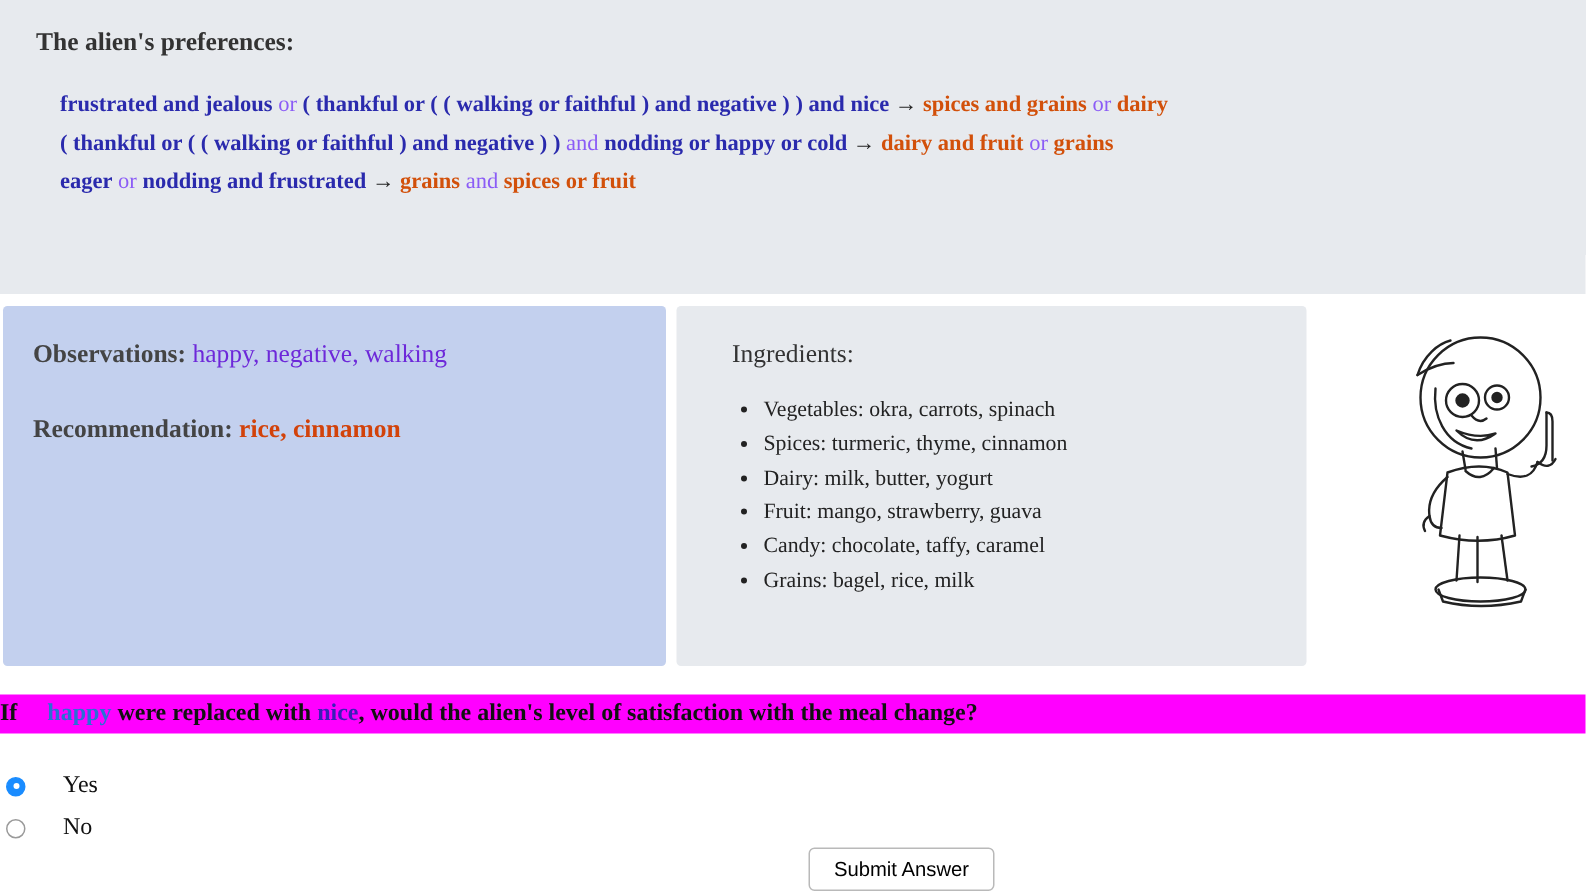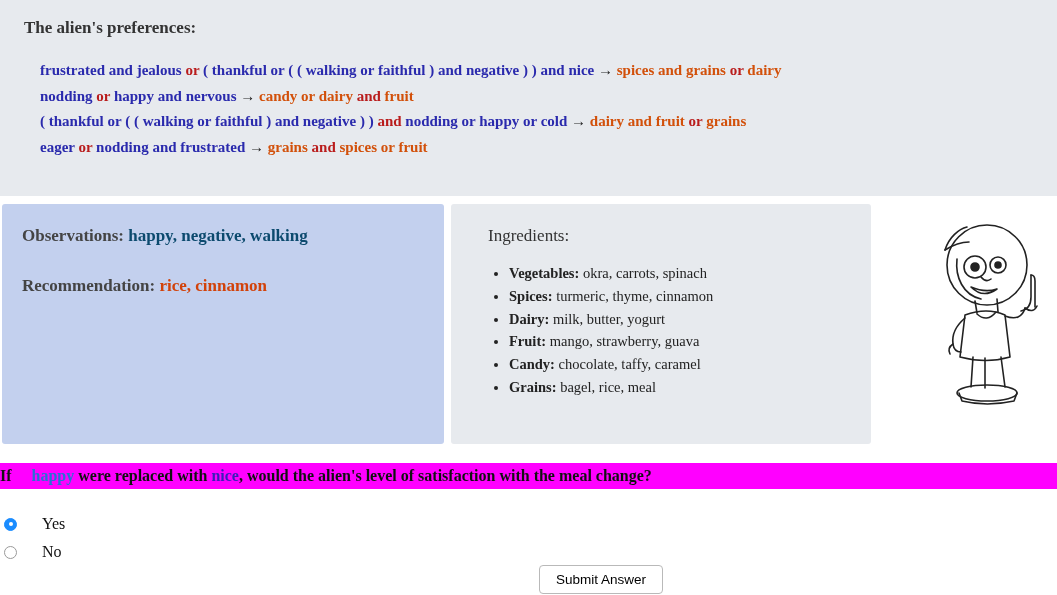--- a/index.html
+++ b/index.html
@@ -36,42 +36,42 @@
     margin-left: 18px;
   }
   .rule-line {
     font-size: 15px;
     color: #222222;
     line-height: 25.5px;
     white-space: nowrap;
   }
   .b-blue { color: #2a2aad; font-weight: bold; }
   .b-orange { color: #d2500a; font-weight: bold; }
-  .plain { color: #b91c1c; font-weight: bold; }
+  .plain { color: #8b5cf6; font-weight: normal; }
   .arrow { color: #222222; font-weight: normal; }
 
   
   .obs-panel {
     position: absolute;
     left: 2px;
     top: 204px;
     width: 442px;
     height: 240px;
     background: #c3d0ee;
     border-radius: 3px;
     box-sizing: border-box;
     padding: 22px 20px;
   }
   .obs-line {
     font-size: 17px;
     font-weight: bold;
     color: #444444;
     margin-bottom: 30px;
   }
-  .obs-values { color: #0c4a6e; font-weight: bold; }
+  .obs-values { color: #6d28d9; font-weight: normal; }
   .rec-values { color: #d2420a; font-weight: bold; }
 
   
   .ing-panel {
     position: absolute;
     left: 451px;
     top: 204px;
     width: 420px;
     height: 240px;
     background: #e7eaee;
@@ -88,21 +88,21 @@
   .ing-list {
     margin: 0;
     padding-left: 38px;
     list-style: disc;
   }
   .ing-list li {
     font-size: 14.5px;
     color: #222222;
     line-height: 22.8px;
   }
-  .ing-list li b { font-weight: bold; }
+  .ing-list li b { font-weight: normal; }
 
   
   .alien-wrap {
     position: absolute;
     left: 905px;
     top: 215px;
     width: 152px;
     height: 200px;
   }
 
@@ -185,21 +185,20 @@
     cursor: pointer;
   }
 </style>
 </head>
 <body>
 
 <div class="prefs-panel">
   <div class="prefs-title">The alien's preferences:</div>
   <div class="rules">
     <div class="rule-line" id="rule-0"><span class="b-blue">frustrated and jealous</span><span class="plain"> or </span><span class="b-blue">( thankful or ( ( walking or faithful ) and negative ) ) and nice</span><span class="arrow"> → </span><span class="b-orange">spices and grains</span><span class="plain"> or </span><span class="b-orange">dairy</span></div>
-    <div class="rule-line" id="rule-1"><span class="b-blue">nodding</span><span class="plain"> or </span><span class="b-blue">happy and nervous</span><span class="arrow"> → </span><span class="b-orange">candy or dairy</span><span class="plain"> and </span><span class="b-orange">fruit</span></div>
     <div class="rule-line" id="rule-2"><span class="b-blue">( thankful or ( ( walking or faithful ) and negative ) )</span><span class="plain"> and </span><span class="b-blue">nodding or happy or cold</span><span class="arrow"> → </span><span class="b-orange">dairy and fruit</span><span class="plain"> or </span><span class="b-orange">grains</span></div>
     <div class="rule-line" id="rule-3"><span class="b-blue">eager</span><span class="plain"> or </span><span class="b-blue">nodding and frustrated</span><span class="arrow"> → </span><span class="b-orange">grains</span><span class="plain"> and </span><span class="b-orange">spices or fruit</span></div>
   </div>
 </div>
 
 <div class="obs-panel">
   <div class="obs-line">
     <span>Observations: </span><span class="obs-values">happy, negative, walking</span>
   </div>
   <div class="obs-line">
@@ -208,21 +207,21 @@
 </div>
 
 <div class="ing-panel">
   <div class="ing-title">Ingredients:</div>
   <ul class="ing-list" id="ing-list">
       <li><b>Vegetables:</b><span> okra, carrots, spinach</span></li>
       <li><b>Spices:</b><span> turmeric, thyme, cinnamon</span></li>
       <li><b>Dairy:</b><span> milk, butter, yogurt</span></li>
       <li><b>Fruit:</b><span> mango, strawberry, guava</span></li>
       <li><b>Candy:</b><span> chocolate, taffy, caramel</span></li>
-      <li><b>Grains:</b><span> bagel, rice, meal</span></li>
+      <li><b>Grains:</b><span> bagel, rice, milk</span></li>
     </ul>
 </div>
 
 <div class="alien-wrap">
   <svg width="152" height="200" viewBox="0 0 152 200">
     <g fill="none" stroke="#222222" stroke-width="1.6" stroke-linecap="round" stroke-linejoin="round">
 
       <path d="M40 35 C 44 22, 54 14, 62 12"></path>
       <path d="M40 35 C 48 30, 56 27, 64 27"></path>
 

